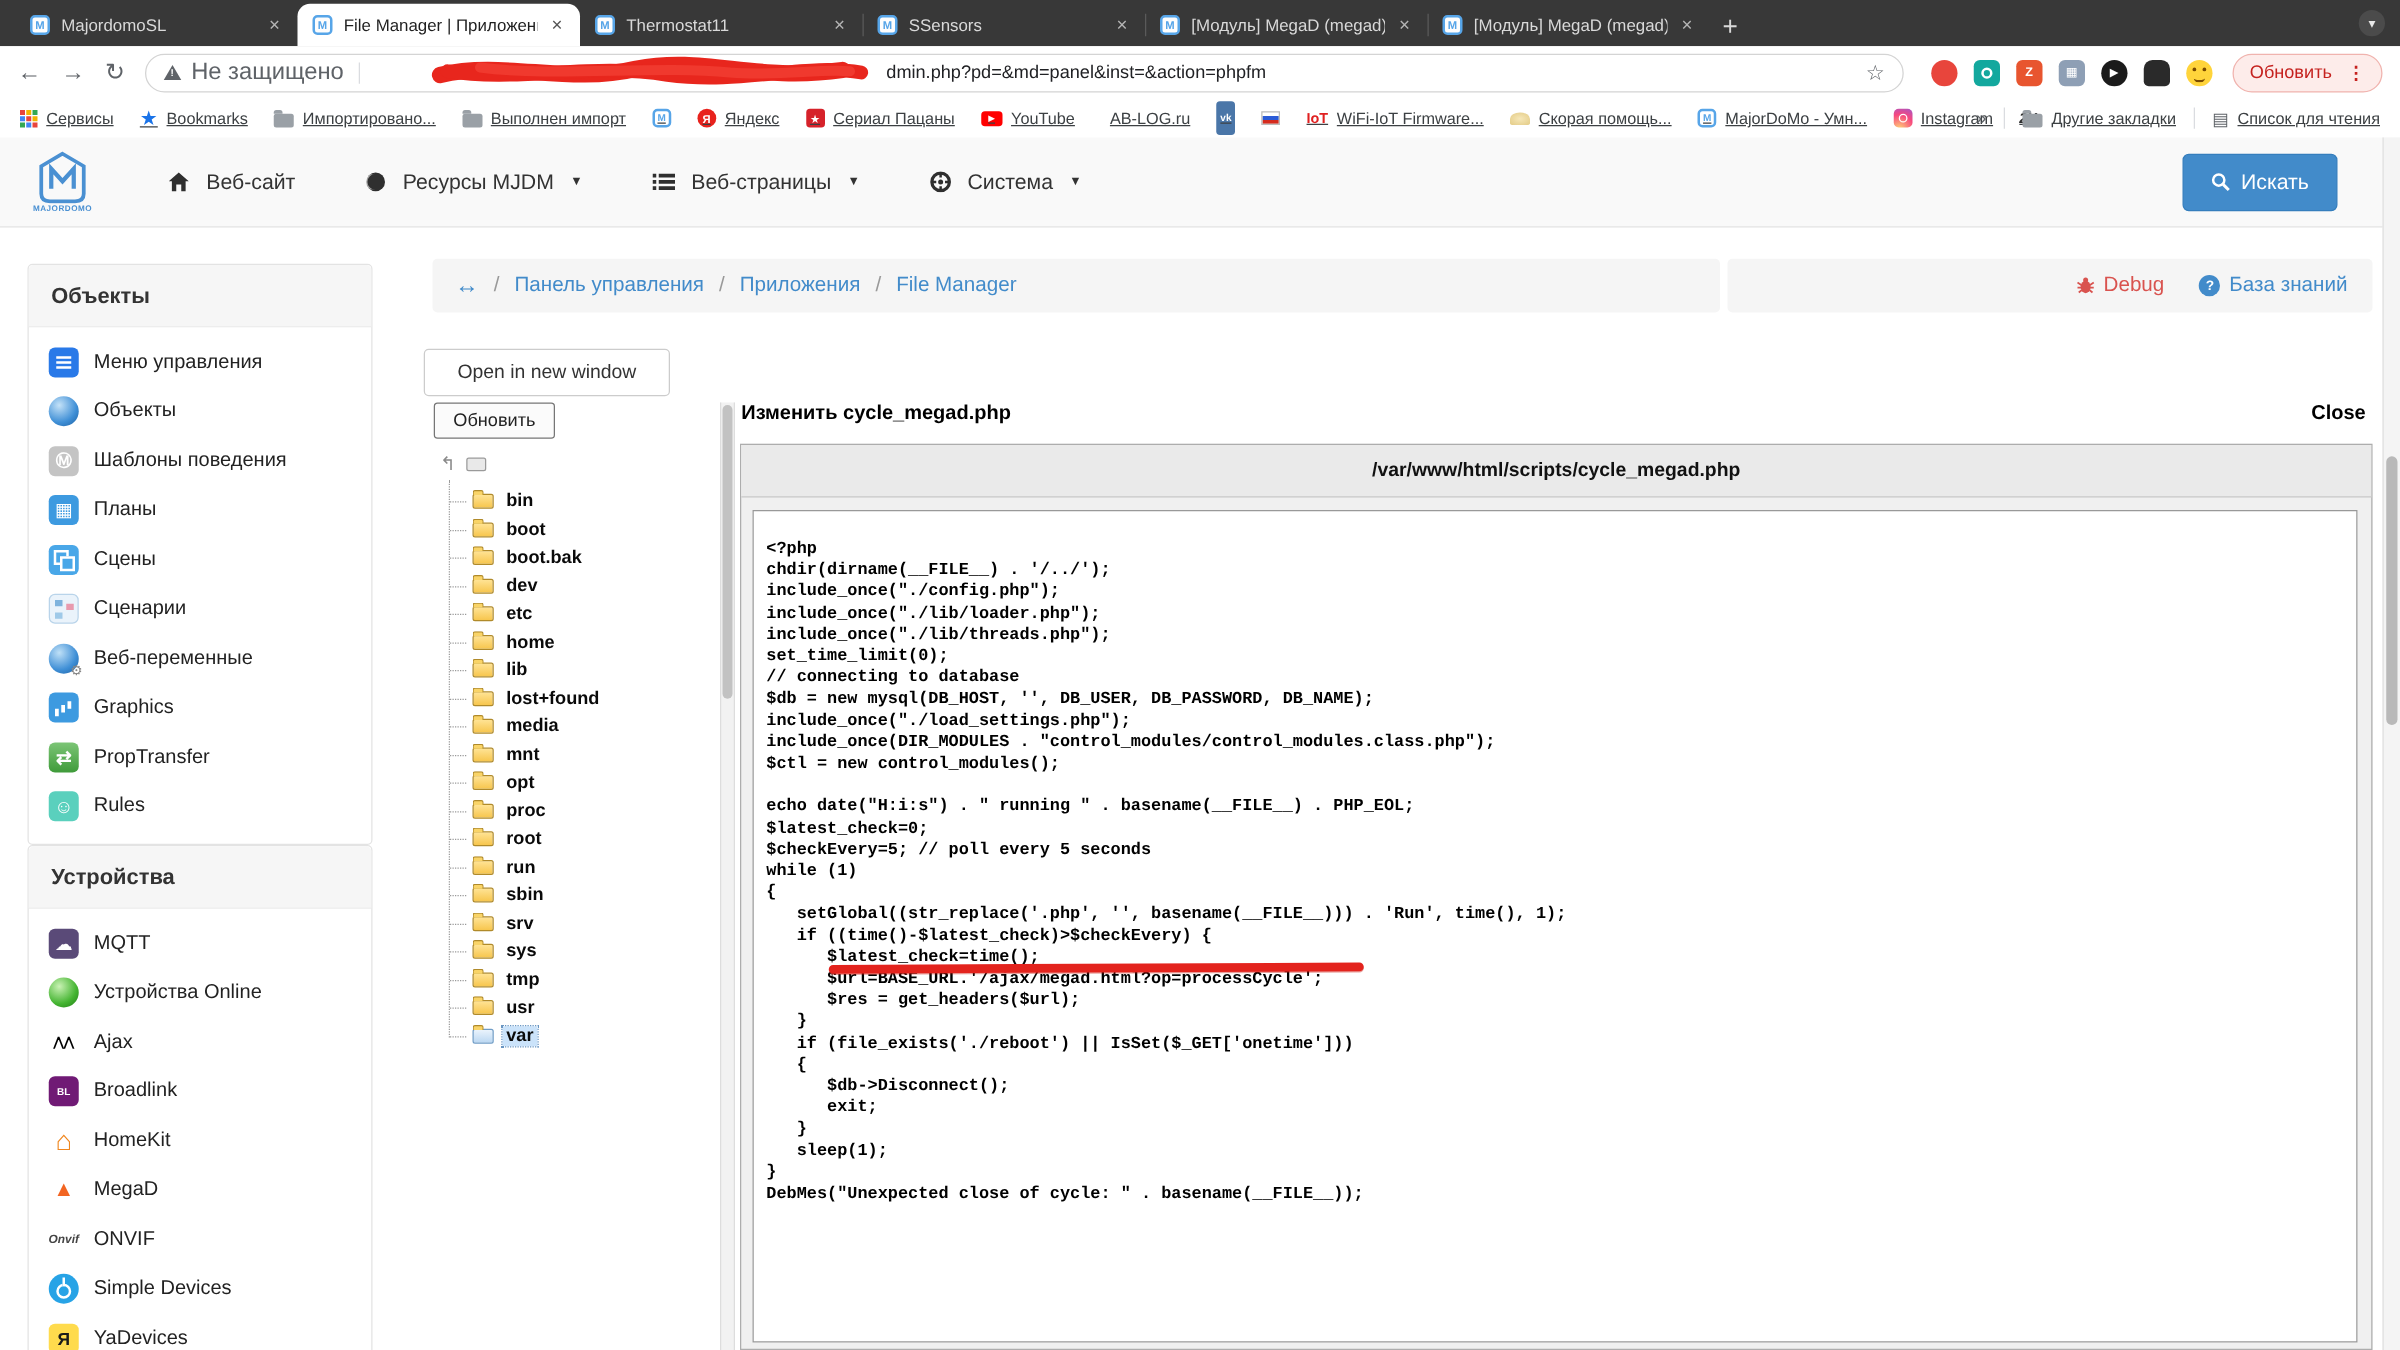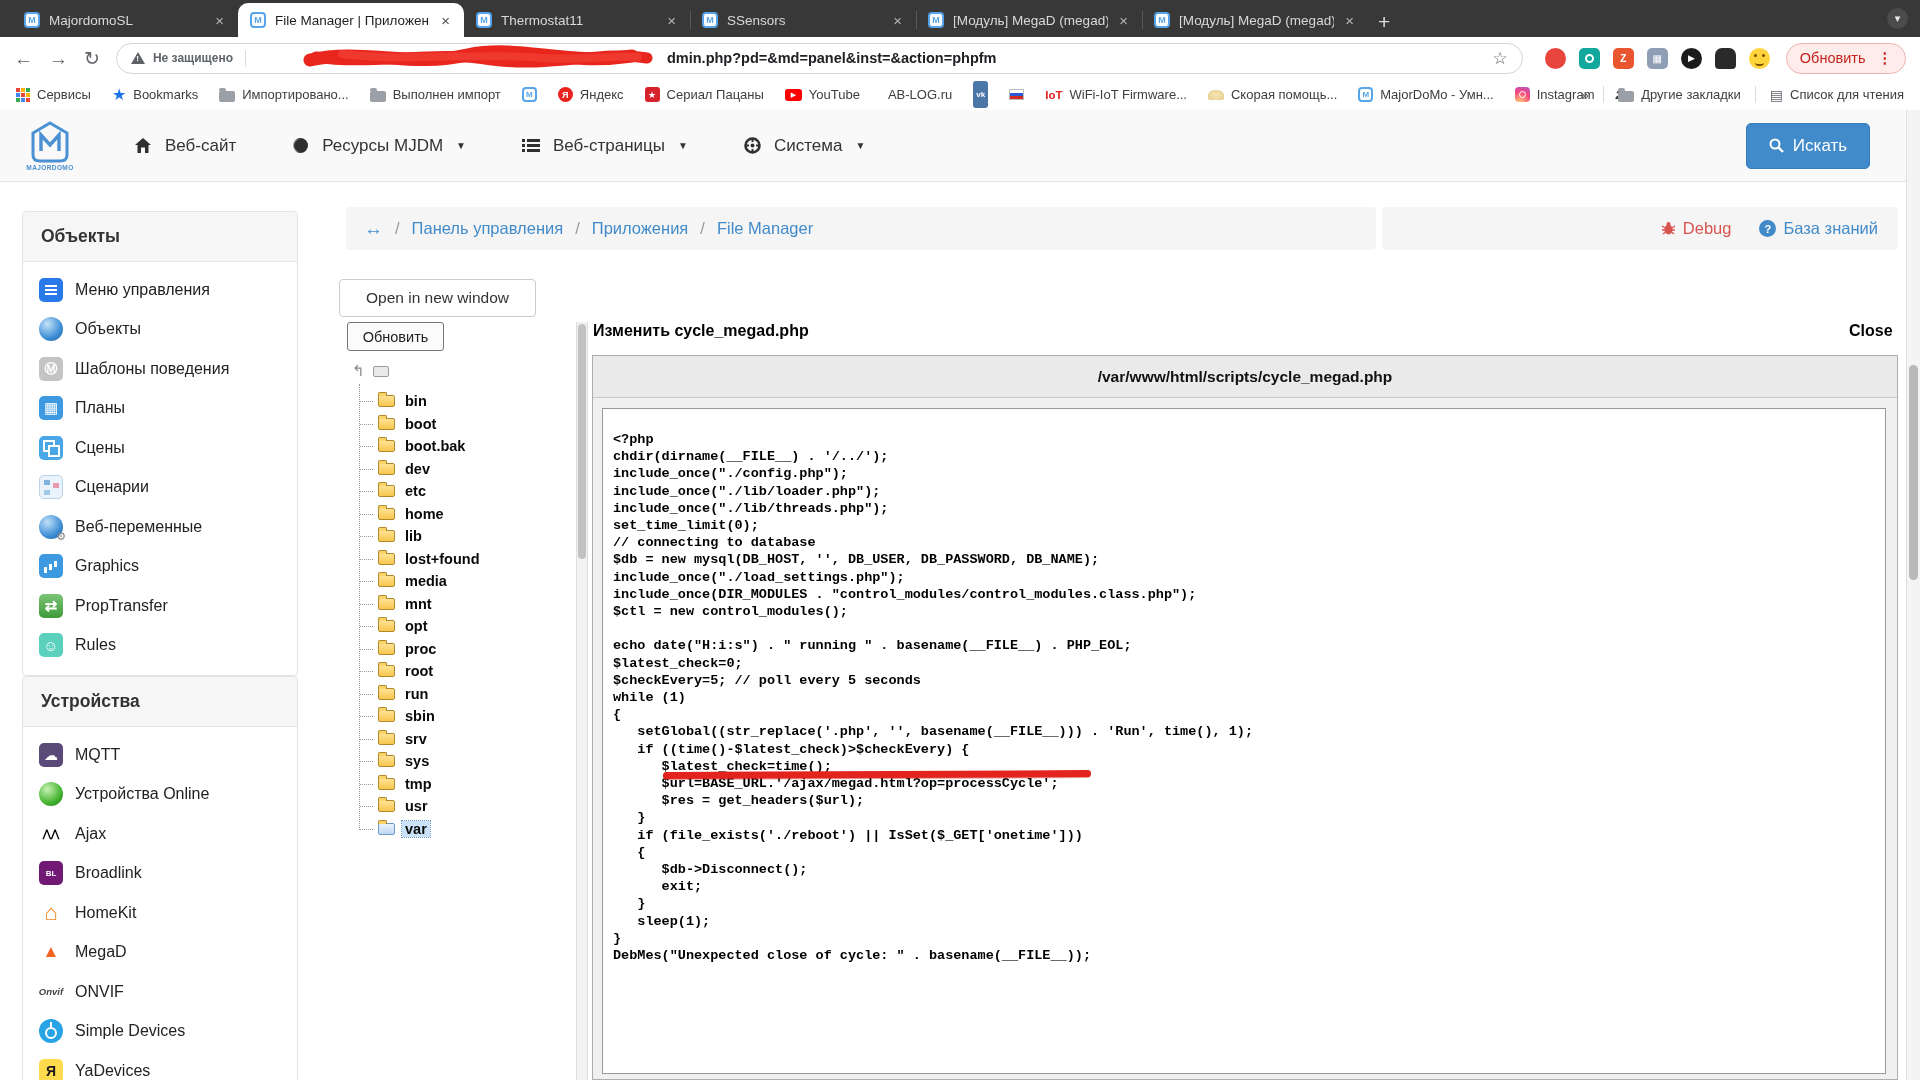--- a/index.html
+++ b/index.html
@@ -27,26 +27,26 @@
 
   
   .toolbar{position:absolute;left:0;top:37px;width:1920px;height:42px;background:#fff;
            display:flex;align-items:center;padding:0 14px;gap:16px;}
   .navbtn{color:#5f6368;font-size:19px;line-height:1;}
   .omnibox{flex:1;height:31px;border:1px solid #d4d4d4;border-radius:16px;background:#fff;
            display:flex;align-items:center;padding:0 14px;gap:8px;min-width:0;margin-right:6px;}
   .warn-tri{width:0;height:0;border-left:7px solid transparent;border-right:7px solid transparent;
             border-bottom:12px solid #5f6368;position:relative;flex:none;}
   .warn-tri::after{content:"!";position:absolute;left:-1.6px;top:2px;color:#fff;font-size:8px;font-weight:bold;}
-  .sec-label{color:#5f6368;font-size:12px;white-space:nowrap;font-weight:bold;}
+  .sec-label{color:#5f6368;font-size:19px;white-space:nowrap;}
   .omni-div{width:1px;height:17px;background:#dadce0;margin:0 4px;flex:none;}
   .omni-spacer{width:48px;flex:none;}
   .scribble-zone{width:345px;height:28px;position:relative;flex:none;}
   .scribble-zone svg{position:absolute;left:-12px;top:0;}
-  .url-text{color:#202124;font-size:14.5px;white-space:nowrap;overflow:hidden;font-weight:bold;}
+  .url-text{color:#202124;font-size:14.5px;white-space:nowrap;overflow:hidden;}
   .omni-star{margin-left:auto;color:#5f6368;font-size:17px;flex:none;}
   .extrow{display:flex;align-items:center;gap:13px;}
   .ext{width:21px;height:21px;border-radius:5px;display:flex;align-items:center;justify-content:center;
        font-size:10px;color:#fff;flex:none;}
   .ext.adblock{border-radius:50%;background:#e8453c;}
   .ext.teal{background:#13a89e;}
   .ext.teal i{width:9px;height:9px;border:2px solid #fff;border-radius:50%;}
   .ext.orange{background:#e8552f;font-weight:bold;}
   .ext.puzzle{background:#8e9fb5;}
   .ext.play{border-radius:50%;background:#1b1b1b;font-size:9px;}
@@ -57,21 +57,21 @@
   .ext.smiley::after{content:"";position:absolute;left:6px;top:11px;width:9px;height:5px;border-bottom:2px solid #7a4b00;border-radius:50%;}
   .update-pill{height:31px;border:1px solid #f0b3ae;background:#fdecea;border-radius:16px;color:#c5221f;
                display:flex;align-items:center;gap:12px;padding:0 13px;font-size:14.5px;}
   .update-dots{font-weight:bold;letter-spacing:0;}
 
   
   .bmbar{position:absolute;left:0;top:79px;width:1920px;height:31px;background:#fff;
          display:flex;align-items:center;padding:0 16px;font-size:13px;color:#3c4043;}
   .bm-left{display:flex;align-items:center;gap:21px;flex:1;min-width:0;}
   .bm-right{display:flex;align-items:center;gap:14px;margin-left:12px;}
-  .bm-item{display:flex;align-items:center;gap:7px;white-space:nowrap;}
+  .bm-item{display:flex;align-items:center;gap:7px;white-space:nowrap;text-decoration:underline;}
   .bm-div{width:1px;height:17px;background:#dadce0;}
   .bm-ic{flex:none;display:inline-flex;align-items:center;justify-content:center;}
   .ic-apps{width:14px;height:14px;position:relative;}
   .ic-apps::before{content:"";position:absolute;left:0;top:0;width:4px;height:4px;background:#e8453c;
      box-shadow:5px 0 #f4b400,10px 0 #34a853,0 5px #4285f4,5px 5px #e8453c,10px 5px #f4b400,
                 0 10px #34a853,5px 10px #4285f4,10px 10px #e8453c;}
   .ic-star{color:#1a73e8;font-size:16px;}
   .ic-folder,.ic-folder2{width:16px;height:11px;background:#9aa0a6;border-radius:2px;position:relative;margin-top:3px;}
   .ic-folder::before,.ic-folder2::before{content:"";position:absolute;left:0;top:-3px;width:7px;height:3px;
       background:#9aa0a6;border-radius:2px 2px 0 0;}

